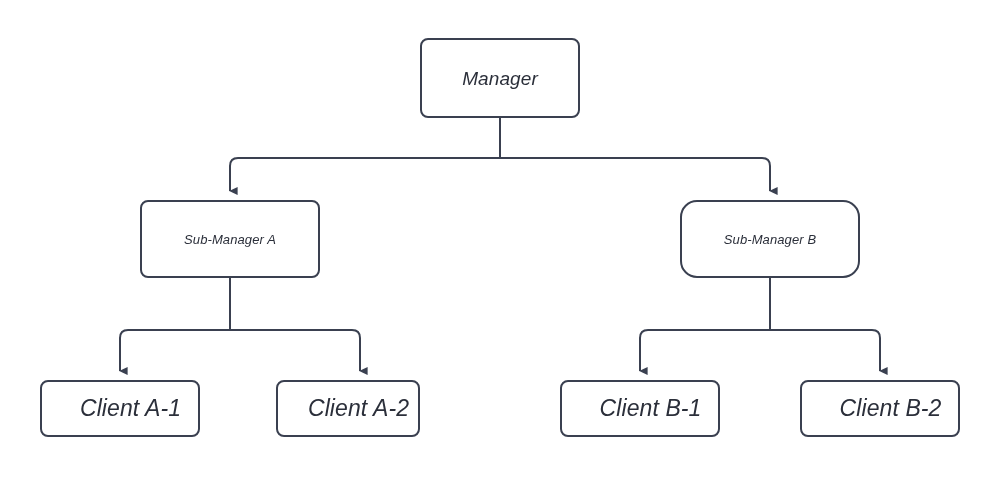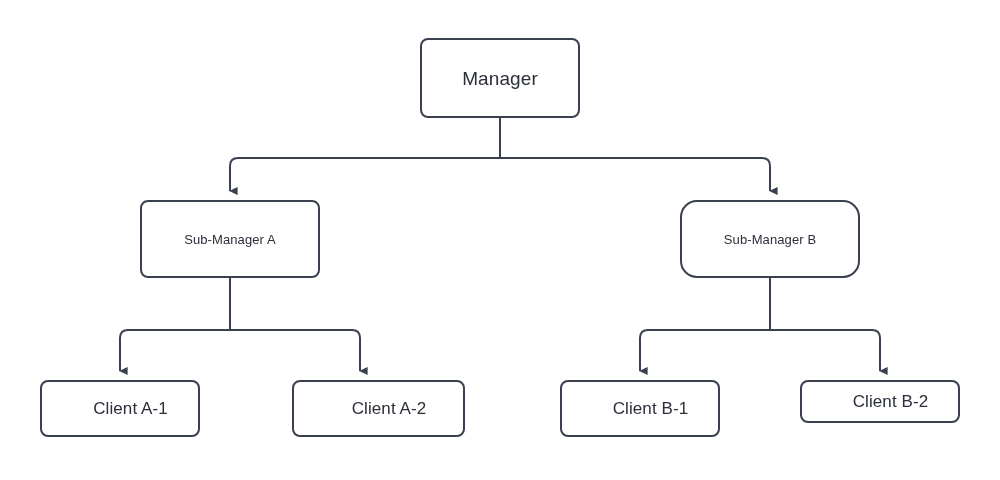--- a/index.html
+++ b/index.html
@@ -7,20 +7,21 @@
     padding: 0;
     background: #ffffff;
   }
   #canvas {
     position: relative;
     width: 1000px;
     height: 480px;
     background: #ffffff;
     overflow: hidden;
     font-family: "Liberation Sans", sans-serif;
+    font-style: italic;
   }
   #edges {
     position: absolute;
     top: 0;
     left: 0;
     width: 1000px;
     height: 480px;
   }
   .node {
     position: absolute;
@@ -36,21 +37,21 @@
   }
   .node-label {
     font-size: 19px;
     line-height: 1;
     letter-spacing: 0.1px;
     white-space: nowrap;
     color: #2b2f3a;
   }
   .level-root  .node-label { font-size: 19px; }
   .level-mid   .node-label { font-size: 13px; }
-  .level-leaf  .node-label { font-size: 17px; margin-left: 21px; }
+  .level-leaf  .node-label { font-size: 23px; margin-left: 21px; }
 </style>
 </head>
 <body>
 
 <div id="canvas">
 
   <svg id="edges" viewBox="0 0 1000 480" xmlns="http://www.w3.org/2000/svg">
     <defs>
       <marker id="arrowhead" markerWidth="9" markerHeight="9" refX="4.2" refY="7.6" orient="auto" markerUnits="userSpaceOnUse">
         <path d="M 0.2 0 L 8.2 0 L 4.2 8.4 Z" fill="#3a4050"></path>
@@ -85,25 +86,25 @@
   </div>
 
   <div class="node level-mid" style="left:680px; top:200px; width:180px; height:78px;border-radius:17px;">
     <span class="node-label">Sub-Manager B</span>
   </div>
 
   <div class="node level-leaf" style="left:40px; top:380px; width:160px; height:57px;">
     <span class="node-label">Client A-1</span>
   </div>
 
-  <div class="node level-leaf" style="left:292px; top:380px; width:173px; height:57px;">
+  <div class="node level-leaf" style="left:276px; top:380px; width:144px; height:57px;">
     <span class="node-label">Client A-2</span>
   </div>
 
   <div class="node level-leaf" style="left:560px; top:380px; width:160px; height:57px;">
     <span class="node-label">Client B-1</span>
   </div>
 
-  <div class="node level-leaf" style="left:800px; top:380px; width:160px; height:43px;">
+  <div class="node level-leaf" style="left:800px; top:380px; width:160px; height:57px;">
     <span class="node-label">Client B-2</span>
   </div>
 
 </div>
 
 </body></html>

